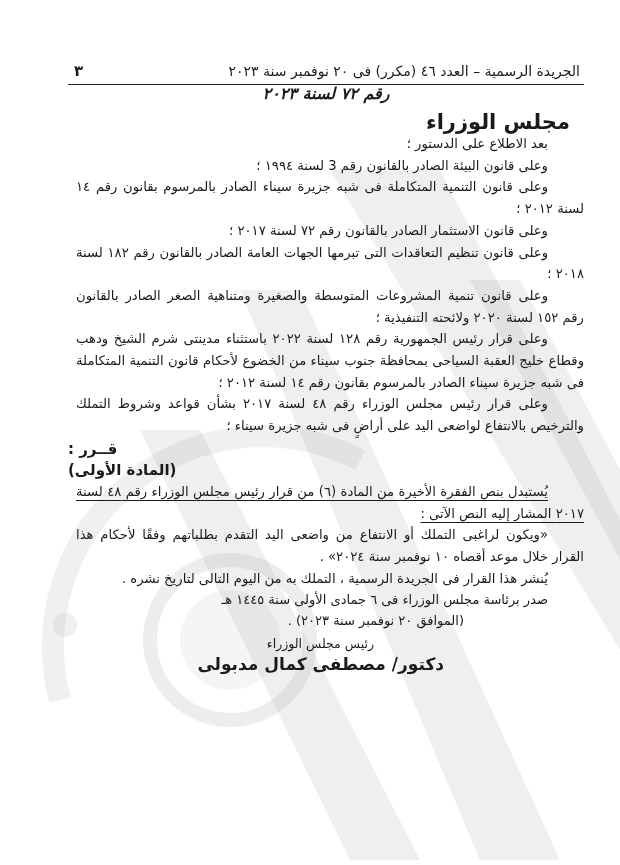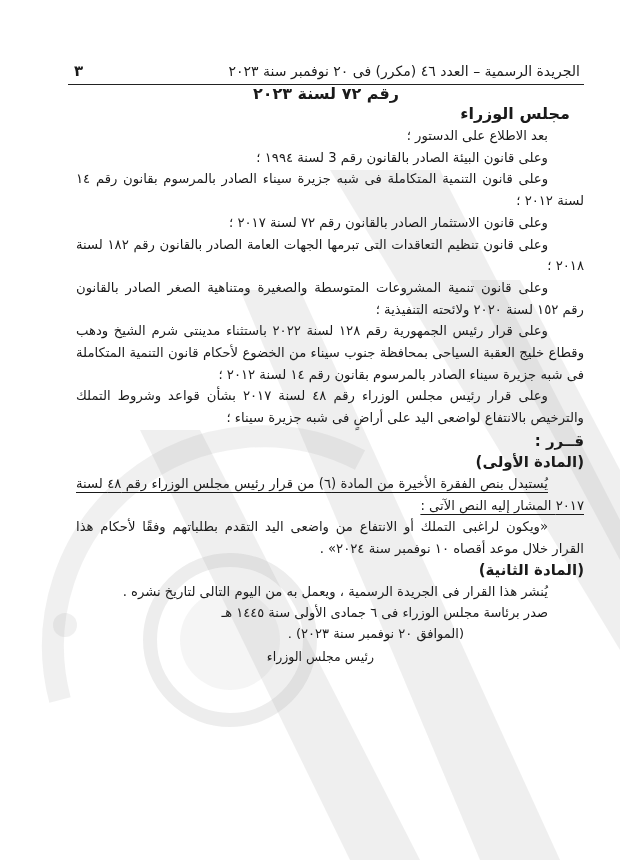--- a/index.html
+++ b/index.html
@@ -17,35 +17,35 @@
     font-family: "DejaVu Sans", sans-serif;
   }
   .header .title { font-size: 14px; text-align: center; }
   .header .pageno { font-size: 15px; font-weight: bold; }
   .decree-title {
     text-align: center; margin-top: 20px; font-size: 22px; font-weight: bold;
     font-family: "DejaVu Sans", sans-serif; line-height: 26px;
   }
   .decree-number {
     text-align: center; font-size: 16px; font-weight: bold;
-    font-family: "DejaVu Sans", sans-serif; line-height: 18px;
+    font-family: "DejaVu Sans", sans-serif; line-height: 18px; font-style: italic;
   }
   .council {
-    font-size: 16px; font-weight: bold; padding-right: 14px;
+    font-size: 21px; font-weight: bold; margin-top: 8px; padding-right: 14px;
     font-family: "DejaVu Sans", sans-serif; line-height: 22px;
   }
   .para {
     font-size: 13.2px; line-height: 21.7px; text-align: justify;
     text-align-last: right;
     font-family: "DejaVu Sans", sans-serif;
     margin-left: 8px;
   }
   .para.indent { text-indent: 36px; }
   .center-head {
-    text-align: right; font-size: 15px; font-weight: bold;
+    text-align: left; font-size: 15px; font-weight: bold;
     font-family: "DejaVu Sans", sans-serif; line-height: 21px;
   }
   .underlined { text-decoration: underline; text-underline-offset: 4px; }
   .small { font-size: 13px; line-height: 21px; font-family: "DejaVu Sans", sans-serif; }
   .sig-title { font-size: 12.5px; padding-right: 210px; margin-top: 4px; font-family: "DejaVu Sans", sans-serif; line-height: 18px; }
   .sig-name { font-size: 17px; font-weight: bold; padding-right: 140px; font-family: "DejaVu Sans", sans-serif; line-height: 22px; }
 </style>
 </head>
 <body>
 
@@ -82,20 +82,20 @@
     <div class="para indent">وعلى قرار رئيس الجمهورية رقم ١٢٨ لسنة ٢٠٢٢ باستثناء مدينتى شرم الشيخ ودهب وقطاع خليج العقبة السياحى بمحافظة جنوب سيناء من الخضوع لأحكام قانون التنمية المتكاملة فى شبه جزيرة سيناء الصادر بالمرسوم بقانون رقم ١٤ لسنة ٢٠١٢ ؛</div>
     <div class="para indent">وعلى قرار رئيس مجلس الوزراء رقم ٤٨ لسنة ٢٠١٧ بشأن قواعد وشروط التملك والترخيص بالانتفاع لواضعى اليد على أراضٍ فى شبه جزيرة سيناء ؛</div>
   </div>
 
   <div class="center-head" style="margin-top:2px">قــرر :</div>
 
   <div class="center-head">(المادة الأولى)</div>
   <div class="para indent underlined">يُستبدل بنص الفقرة الأخيرة من المادة (٦) من قرار رئيس مجلس الوزراء رقم ٤٨ لسنة ٢٠١٧ المشار إليه النص الآتى :</div>
   <div class="para indent">«ويكون لراغبى التملك أو الانتفاع من واضعى اليد التقدم بطلباتهم وفقًا لأحكام هذا القرار خلال موعد أقصاه ١٠ نوفمبر سنة ٢٠٢٤» .</div>
 
-  <div class="center-head">(المادة الثانية)</div>
-  <div class="para indent">يُنشر هذا القرار فى الجريدة الرسمية ، ويعمل به من اليوم التالى لتاريخ نشره .</div>
+  <div class="para indent">يُنشر هذا القرار فى الجريدة الرسمية ، التملك به من اليوم التالى لتاريخ نشره .</div>
 
   <div class="small" style="padding-right:36px">صدر برئاسة مجلس الوزراء فى ٦ جمادى الأولى سنة ١٤٤٥ هـ</div>
   <div class="small" style="padding-right:120px">(الموافق ٢٠ نوفمبر سنة ٢٠٢٣) .</div>
 
   <div class="sig-title">رئيس مجلس الوزراء</div>
+  <div class="sig-name">دكتور/ مصطفى كمال مدبولى</div>
 </div>
 
 </body></html>

